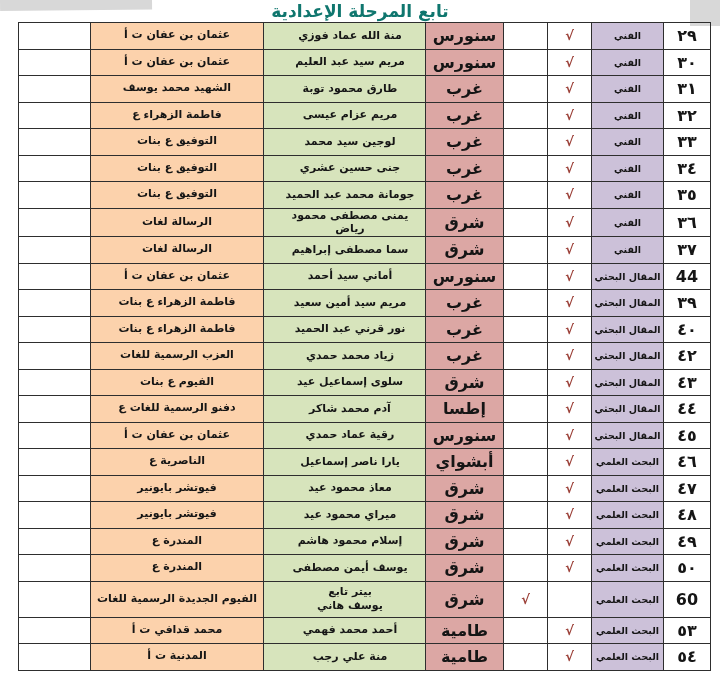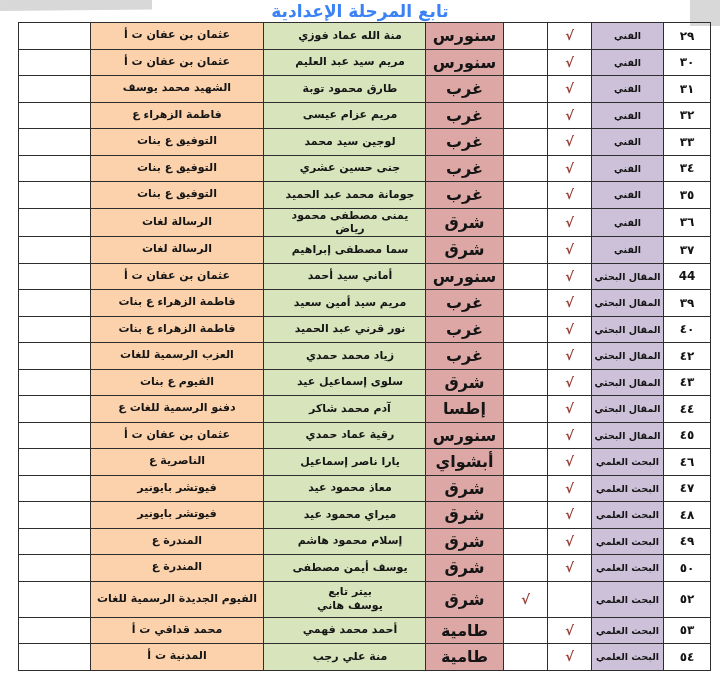--- a/index.html
+++ b/index.html
@@ -6,36 +6,36 @@
   body{
     width:720px;height:677px;overflow:hidden;position:relative;
     background:#ffffff;
     font-family:"DejaVu Sans", sans-serif;
   }
   .corner-strip{position:absolute;background:#d8d8d8;}
   .corner-strip.left{left:0;top:0;width:152px;height:11px;transform:rotate(-0.6deg);transform-origin:left top;}
   .corner-strip.right{right:0;top:0;width:30px;height:26px;}
   .page-title{
     position:absolute;top:1px;left:0;right:0;
-    text-align:center;font-weight:bold;font-size:17px;color:#3b82f6;
+    text-align:center;font-weight:bold;font-size:17px;color:#0f766e;
     direction:rtl;
   }
   .sheet{position:absolute;top:22px;left:18px;}
   table{
     border-collapse:collapse;table-layout:fixed;direction:rtl;
     width:692px;
   }
   td{
     border:1px solid var(--border,#2e2e2e);
     text-align:center;vertical-align:middle;
     font-weight:bold;font-size:11px;color:#151515;
     padding:0 2px;overflow:hidden;white-space:nowrap;
   }
   td.cat{background:var(--category-bg,#ccc1d9);font-size:9.5px;}
-  td.num{font-size:12px;}
+  td.num{font-size:16px;}
   td.region{background:var(--region-bg,#dca7a4);font-size:16px;}
   td.name{background:var(--name-bg,#d7e4bc);white-space:normal;line-height:1.25;padding-left:13px;}
   td.school{background:var(--school-bg,#fcd2ac);white-space:normal;line-height:1.15;}
   td.check{color:var(--check-color,#9c4139);font-size:13px;}
   td.empty{background:#ffffff;}
 </style>
 </head>
 <body>
 
 <div class="corner-strip left"></div>
@@ -302,21 +302,21 @@
           <td class="check">√</td>
           <td class="check"></td>
           <td class="region">شرق</td>
           <td class="name">
             <div>يوسف أيمن مصطفى</div>
           </td>
           <td class="school">المندرة ع</td>
           <td class="empty"></td>
         </tr>
         <tr style="height: 36px;">
-          <td class="num">٥٢</td>
+          <td class="num">60</td>
           <td class="cat">البحث العلمي</td>
           <td class="check"></td>
           <td class="check">√</td>
           <td class="region">شرق</td>
           <td class="name">
             <div>بيتر تابع</div>
             <div>يوسف هاني</div>
           </td>
           <td class="school">الفيوم الجديدة الرسمية للغات</td>
           <td class="empty"></td>

